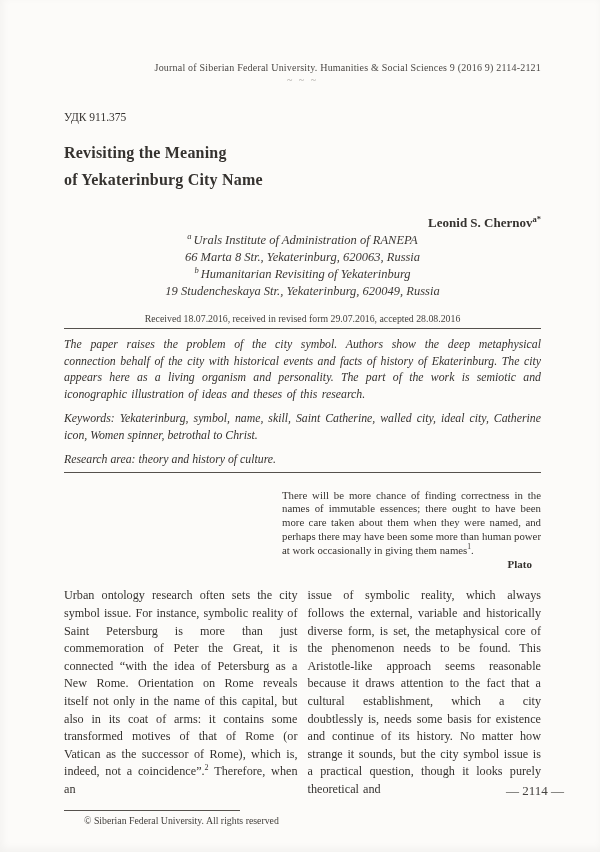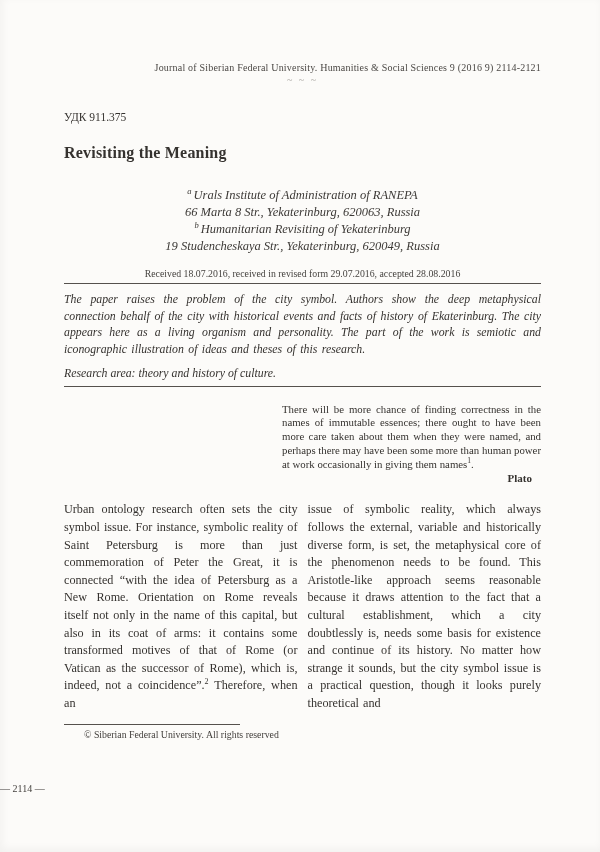--- a/index.html
+++ b/index.html
@@ -139,55 +139,58 @@
     color: #413e3b;
   }
   .footnote-line { display: flex; }
   .footnote-marker { width: 20px; flex: none; }
   .footnote-text { flex: 1; }
   .page-number {
     position: absolute;
     left: 0;
     width: 564px;
     top: 783px;
-    text-align: left;
-    font-size: 10px;
+    text-align: right;
+    font-size: 13px;
     color: #45423f;
   }
 </style>
 </head>
 <body>
 
 <div class="scan">
   <div class="content">
 
     <div class="journal-header">Journal of Siberian Federal University. Humanities &amp; Social Sciences 9 (2016 9) 2114-2121</div>
     <div class="ornament">~ ~ ~</div>
 
     <div class="udc">УДК 911.375</div>
 
     <div class="paper-title">
       <div>Revisiting the Meaning</div>
+      <div>of Yekaterinburg City Name</div>
     </div>
 
     <div class="authors">
+      <div><span>Leonid S. Chernov</span><sup>a*</sup></div>
     </div>
 
     <div class="affiliations">
       <div><sup>a</sup><span>Urals Institute of Administration of RANEPA</span></div>
       <div><span>66 Marta 8 Str., Yekaterinburg, 620063, Russia</span></div>
       <div><sup>b</sup><span>Humanitarian Revisiting of Yekaterinburg</span></div>
       <div><span>19 Studencheskaya Str., Yekaterinburg, 620049, Russia</span></div>
     </div>
 
     <div class="received">Received 18.07.2016, received in revised form 29.07.2016, accepted 28.08.2016</div>
     <hr class="rule">
 
     <div class="abstract">The paper raises the problem of the city symbol. Authors show the deep metaphysical connection behalf of the city with historical events and facts of history of Ekaterinburg. The city appears here as a living organism and personality. The part of the work is semiotic and iconographic illustration of ideas and theses of this research.</div>
 
+    <div class="meta-line">Keywords: Yekaterinburg, symbol, name, skill, Saint Catherine, walled city, ideal city, Catherine icon, Women spinner, betrothal to Christ.</div>
     <div class="meta-line">Research area: theory and history of culture.</div>
     <hr class="rule">
 
     <div class="epigraph"><span>There will be more chance of finding correctness in the names of immutable essences; there ought to have been more care taken about them when they were named, and perhaps there may have been some more than human power at work occasionally in giving them names</span><sup>1</sup><span>.</span></div>
     <div class="epigraph-attribution">Plato</div>
 
     <div class="body-columns">
       <div class="col col-left"><span class="para-first">Urban ontology research often sets the city symbol issue. For instance, symbolic reality of Saint Petersburg is more than just commemoration of Peter the Great, it is connected “with the idea of Petersburg as a New Rome. Orientation on Rome reveals itself not only in the name of this capital, but also in its coat of arms: it contains some transformed motives of that of Rome (or Vatican as the successor of Rome), which is, indeed, not a coincidence”.</span><sup>2</sup><span> Therefore, when an</span></div>
       <div class="col col-right">issue of symbolic reality, which always follows the external, variable and historically diverse form, is set, the metaphysical core of the phenomenon needs to be found. This Aristotle-like approach seems reasonable because it draws attention to the fact that a cultural establishment, which a city doubtlessly is, needs some basis for existence and continue of its history. No matter how strange it sounds, but the city symbol issue is a practical question, though it looks purely theoretical and</div>
     </div>

